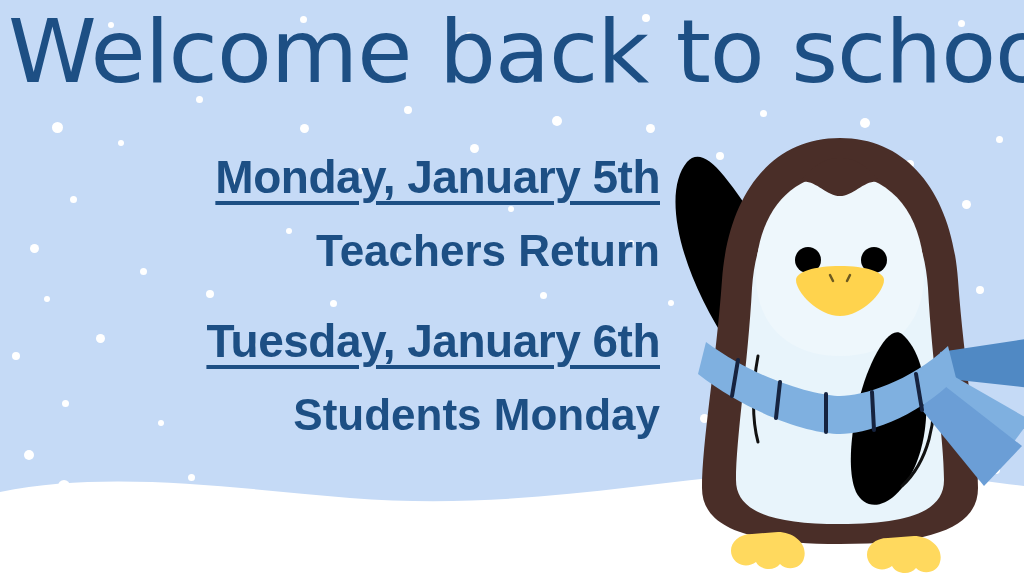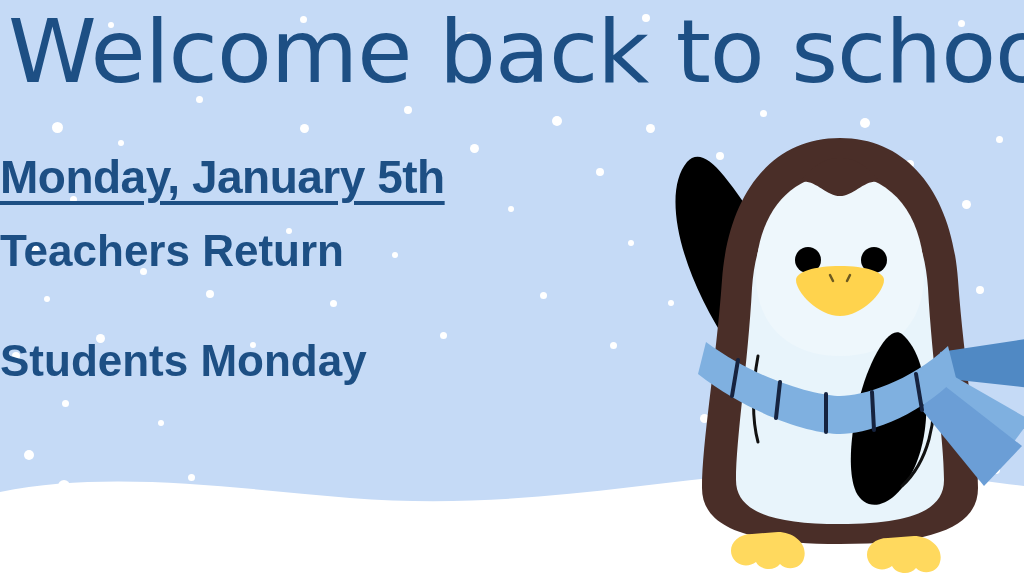--- a/index.html
+++ b/index.html
@@ -24,21 +24,21 @@
     font-size:88px;line-height:112px;
     font-weight:400;
     color:#1d4f84;
     letter-spacing:-1px;
     white-space:nowrap;
     transform:scaleX(1.02);
     transform-origin:left center;
   }
   .textcol{
     position:absolute;left:0;top:150px;width:660px;
-    text-align:left;
+    text-align:right;
   }
   .date-line{
     font-family:"Liberation Sans", sans-serif;
     font-size:46px;
     font-weight:700;
     color:#1d4f84;
     letter-spacing:-0.5px;
     text-decoration:underline;
     text-underline-offset:8px;
     text-decoration-thickness:4px;
@@ -121,20 +121,21 @@
   <div class="flake" style="left:958px;top:20px;width:7px;height:7px;"></div>
   <div class="flake" style="left:466px;top:32px;width:6px;height:6px;"></div>
 
   <div class="title">Welcome back to school!</div>
 
   <div class="textcol">
     <div class="date-line">Monday, January 5th</div>
     <div class="gap-a"></div>
     <div class="sub-line">Teachers Return</div>
     <div class="gap-b"></div>
+    <div class="date-line">Tuesday, January 6th</div>
     <div class="gap-a"></div>
     <div class="sub-line">Students Monday</div>
   </div>
 
   <svg class="penguin" viewBox="0 0 400 455">
 
     <path d="M47 42 C 22 72, 38 150, 92 230 C 126 282, 168 320, 196 320 C 214 320, 218 300, 206 272 C 176 200, 120 100, 84 56 C 68 36, 56 32, 47 42 Z" fill="#000000"></path>
 
     <path d="M200 18 C 270 18, 312 76, 318 160 C 324 244, 338 322, 338 368 C 338 404, 300 424, 200 424 C 100 424, 62 404, 62 368 C 62 322, 76 244, 82 160 C 88 76, 130 18, 200 18 Z" fill="#4a2e28"></path>
 

